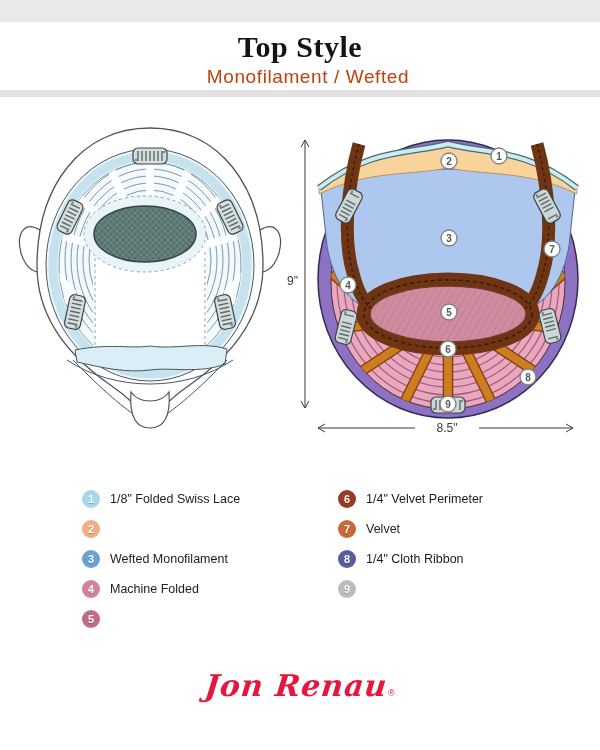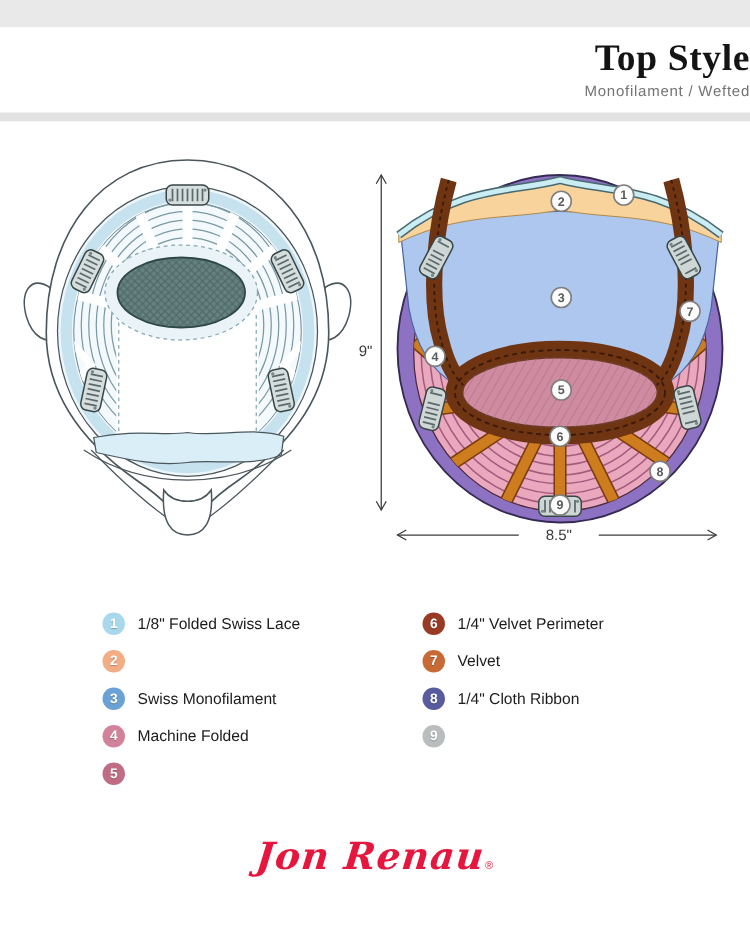--- a/index.html
+++ b/index.html
@@ -2,26 +2,26 @@
 <html><head>
 <meta charset="utf-8">
 <style>
   html,body{margin:0;padding:0;}
   body{
     width:600px;height:750px;position:relative;background:#ffffff;
     font-family:"Liberation Sans","DejaVu Sans",sans-serif;overflow:hidden;
   }
   .band-top{position:absolute;left:0;top:0;width:600px;height:22px;background:#e9e9e9;}
   .band-divider{position:absolute;left:0;top:90px;width:600px;height:7px;background:#e2e2e2;}
-  .title-block{position:absolute;left:0;top:22px;width:600px;height:60px;text-align:right;background:#fff;}
+  .title-block{position:absolute;left:0;top:22px;width:600px;height:60px;text-align:center;background:#fff;}
   .page-title{
     margin:0;padding-top:8px;font-family:"Liberation Serif","DejaVu Serif",serif;
     font-weight:bold;font-size:30px;color:#141414;letter-spacing:.5px;
   }
-  .page-subtitle{margin:2px 0 0 16px;font-size:12px;color:#737373;letter-spacing:.6px;}
+  .page-subtitle{margin:2px 0 0 16px;font-size:19px;color:#c2410c;letter-spacing:.6px;}
   .diagram-wrap{position:absolute;}
   #leftDiag{left:15px;top:120px;}
   #rightDiag{left:285px;top:128px;}
   .legend{position:absolute;top:484px;}
   .legend-left{left:82px;}
   .legend-right{left:338px;}
   .legend-row{display:flex;align-items:center;height:30px;}
   .legend-badge{
     width:18px;height:18px;border-radius:50%;flex:0 0 18px;
     color:#ffffff;font-size:11px;font-weight:bold;line-height:18px;text-align:center;
@@ -291,21 +291,21 @@
 <div class="legend legend-left">
   <div class="legend-row">
     <span class="legend-badge" style="background-color: rgb(167, 216, 235);">1</span>
     <span class="legend-label">1/8" Folded Swiss Lace</span>
   </div>
   <div class="legend-row">
     <span class="legend-badge" style="background-color: rgb(243, 173, 133);">2</span>
   </div>
   <div class="legend-row">
     <span class="legend-badge" style="background-color: rgb(107, 162, 214);">3</span>
-    <span class="legend-label">Swiss Monofilament</span>
+    <span class="legend-label">Wefted Monofilament</span>
   </div>
   <div class="legend-row">
     <span class="legend-badge" style="background-color: rgb(210, 131, 155);">4</span>
     <span class="legend-label">Machine Folded</span>
   </div>
   <div class="legend-row">
     <span class="legend-badge" style="background-color: rgb(192, 108, 133);">5</span>
   </div>
 </div>
 <div class="legend legend-right">

